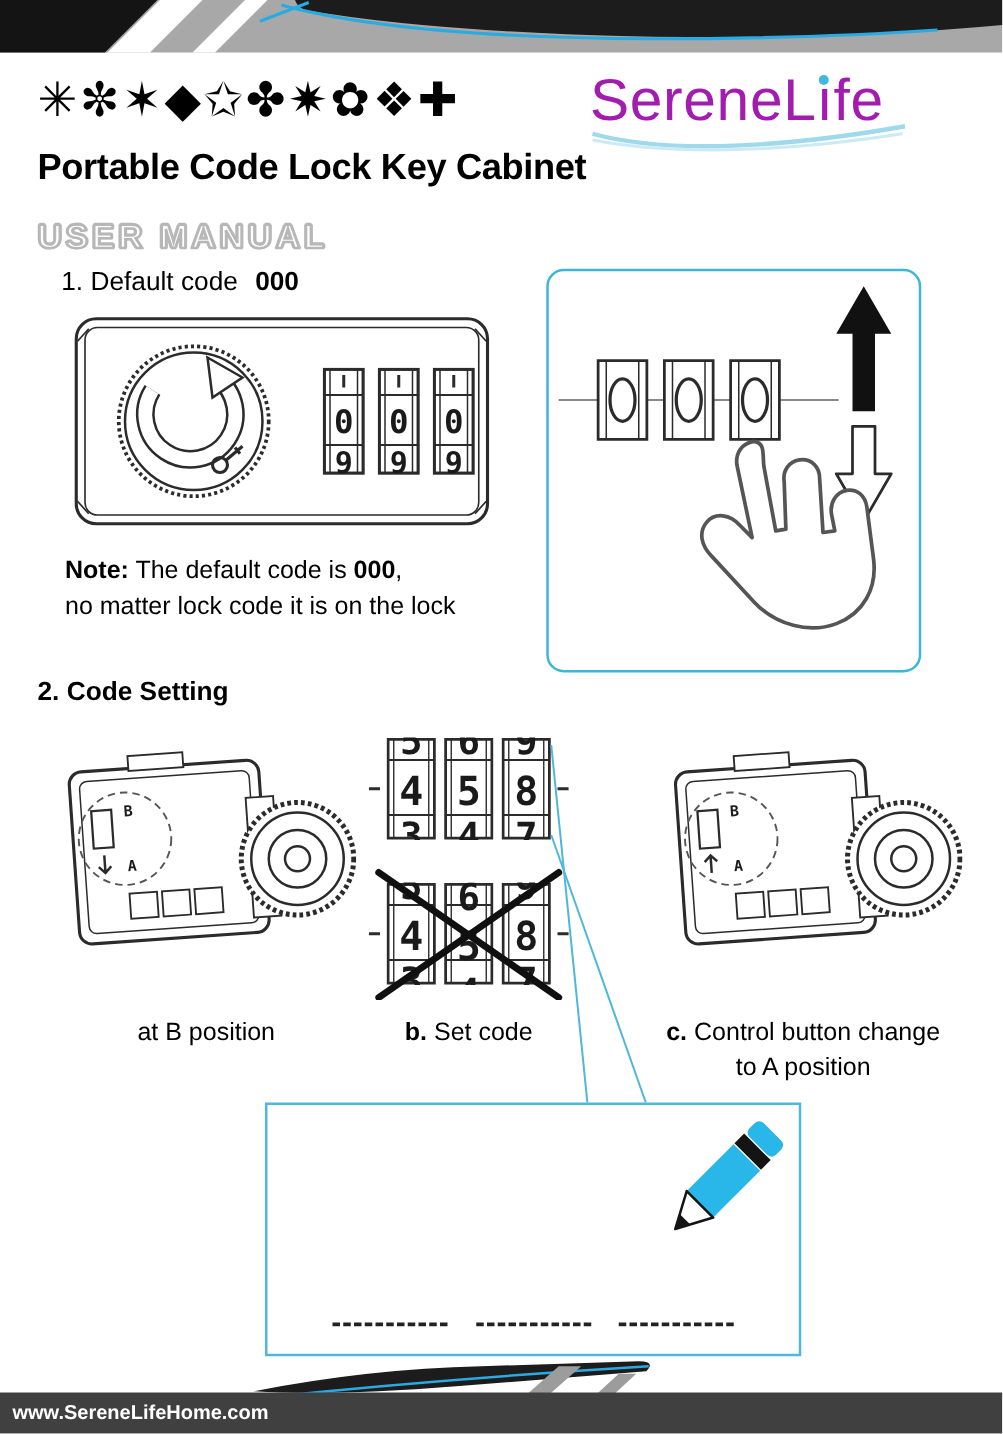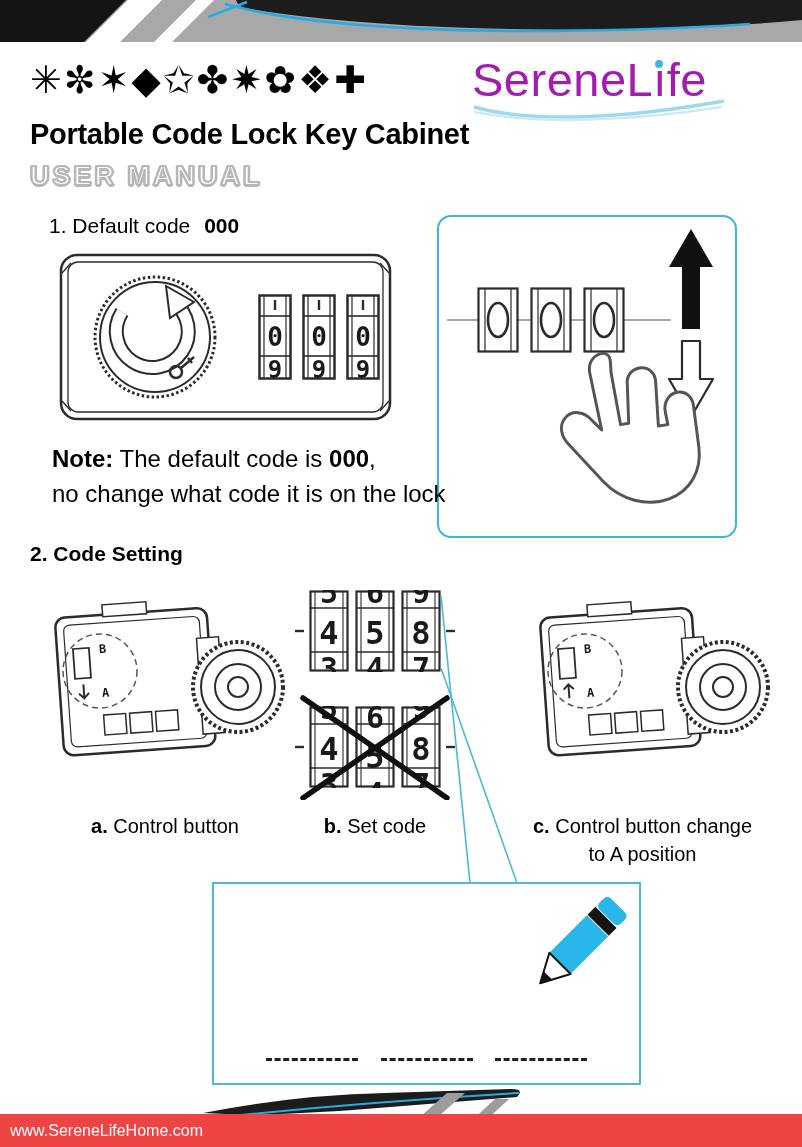--- a/index.html
+++ b/index.html
@@ -16,30 +16,30 @@
   .wave { display:block; margin-top:-10px; }
 
   .h1-title { font-size:29px; font-weight:bold; letter-spacing:-0.3px; }
   .user-manual { font-size:27px; font-weight:bold; letter-spacing:3px; color:#fff;
                  -webkit-text-stroke:2px #b7b7b7;
                  text-shadow:-1.5px 0 #b7b7b7, 1.5px 0 #b7b7b7, 0 -1.5px #b7b7b7, 0 1.5px #b7b7b7; }
 
   .sec-heading { font-size:21px; }
   .sec-heading .code { font-weight:bold; margin-left:8px; }
 
-  .note { font-size:24px; line-height:1.45; }
+  .note { font-size:20px; line-height:1.45; }
   .caption { font-size:20px; line-height:1.4; text-align:center; }
 
   .blue-box { border:2.5px solid #3db6d8; border-radius:14px; background:#fff; }
 
   .write-box { border:2px solid #4db8d8; background:#fff; }
   .dashes { position:absolute; left:52px; right:52px; bottom:22px; display:flex; justify-content:space-between; }
   .dash { width:92px; height:0; border-bottom:3px dashed #222; }
 
-  .footer-bar { background:#ef4444; }
+  .footer-bar { background:#404040;font-weight:bold; }
   .footer-url { color:#fff; font-size:16px; line-height:33px; padding-left:10px; display:inline-block; }
 
   svg text { font-family:"DejaVu Sans Mono","Liberation Mono",monospace; font-weight:bold; fill:#1a1a1a; }
 </style>
 </head>
 <body>
 
 <div class="page">
 
   <svg class="abs" style="left:0;top:0" width="802" height="50" viewBox="0 0 802 50">
@@ -56,21 +56,21 @@
 
   <div class="abs" style="left:472px; top:52px;">
     <span class="logo-text"><span>Serene</span><span>L</span><span class="iwrap"><span>ı</span><span class="idot"></span></span><span>fe</span></span>
     <svg class="wave" width="260" height="26" viewBox="0 0 260 26">
       <path d="M2,10 C60,26 150,22 252,4" stroke="#9fd9ec" stroke-width="3.5" fill="none"></path>
       <path d="M2,15 C70,28 160,24 250,10" stroke="#cdeaf4" stroke-width="2.5" fill="none"></path>
     </svg>
   </div>
 
   <div class="abs h1-title" style="left:30px; top:118px;text-align:right;">Portable Code Lock Key Cabinet</div>
-  <div class="abs user-manual" style="left:30px; top:161px;">USER MANUAL</div>
+  <div class="abs user-manual" style="left:30px; top:174px;">USER MANUAL</div>
 
   <div class="abs sec-heading" style="left:30px; top:214px;margin-left:19px;">
     <span>1.</span>
     <span>Default code</span>
     <b class="code">000</b>
   </div>
 
   <svg class="abs" style="left:58px; top:252px;" width="335" height="170" viewBox="0 0 335 170">
     <rect x="3" y="3" width="329" height="164" rx="16" fill="#fff" stroke="#2b2b2b" stroke-width="2.5"></rect>
     <rect x="10" y="10" width="315" height="150" rx="10" fill="none" stroke="#2b2b2b" stroke-width="1.3"></rect>
@@ -155,21 +155,21 @@
                L202,148 C202,141 197,136 190,137 C184,138 180,143 181,150 L182,178 L176,179
                L169,141 C168,133 170,127 163,126 Z" fill="#ffffff" stroke="#555" stroke-width="2.2" stroke-linejoin="round"></path>
     </svg>
   </div>
 
   <div class="abs note" style="left:52px; top:442px;">
     <div>
       <b>Note:</b>
       <span>The default code is </span><b>000</b><span>,</span>
     </div>
-    <div>no change what code it is on the lock</div>
+    <div>no matter lock code it is on the lock</div>
   </div>
 
   <div class="abs sec-heading" style="left:30px; top:542px;font-weight:bold;">
     <span>2.</span>
     <span>Code Setting</span>
   </div>
 
   <svg class="abs" style="left:50px; top:585px;" width="235" height="215" viewBox="0 0 235 215">
     <g transform="rotate(-4 110 105)">
       <rect x="10" y="26" width="152" height="138" rx="10" fill="#fff" stroke="#2b2b2b" stroke-width="2.5"></rect>
@@ -285,21 +285,21 @@
     <g>
       <circle cx="188" cy="102" r="45" fill="#fff" stroke="#2b2b2b" stroke-width="4" stroke-dasharray="3 2.5"></circle>
       <circle cx="188" cy="102" r="37" fill="#fff" stroke="#2b2b2b" stroke-width="2"></circle>
       <circle cx="188" cy="102" r="23" fill="#fff" stroke="#2b2b2b" stroke-width="2"></circle>
       <circle cx="188" cy="102" r="10" fill="#fff" stroke="#2b2b2b" stroke-width="2"></circle>
     </g>
     <circle cx="50" cy="86" r="37" fill="none" stroke="#555" stroke-width="1.5" stroke-dasharray="6 4"></circle>
   </svg>
 
   <div class="abs caption" style="left:60px; top:812px; width:210px;">
-    <div><b>a.</b> <span>Control button</span></div>
+    <div>at B position</div>
   </div>
   <div class="abs caption" style="left:520px; top:812px; width:245px;">
     <div><b>c.</b> <span>Control button change</span></div>
     <div>to A position</div>
   </div>
   <div class="abs caption" style="left:300px; top:812px; width:150px;">
     <div><b>b.</b> <span>Set code</span></div>
   </div>
 
   <svg class="abs" style="left:0; top:0; pointer-events:none;" width="802" height="1147" viewBox="0 0 802 1147">

